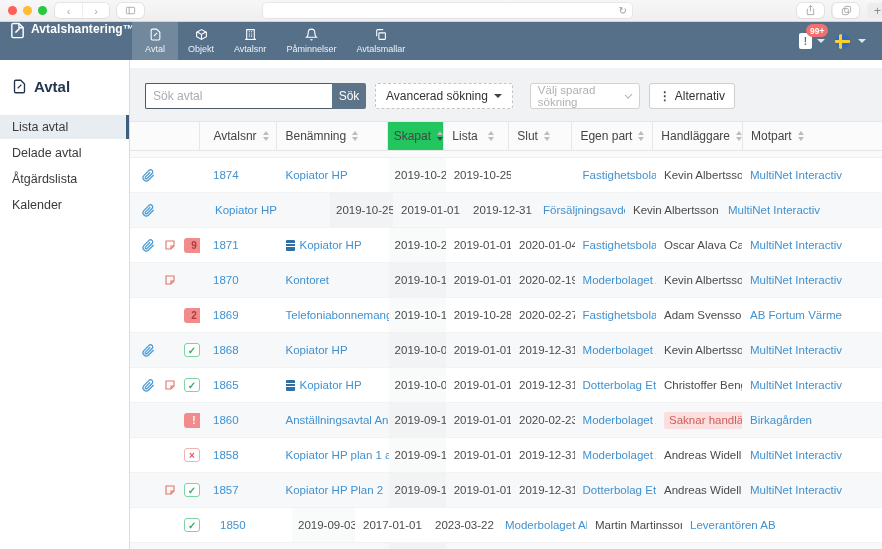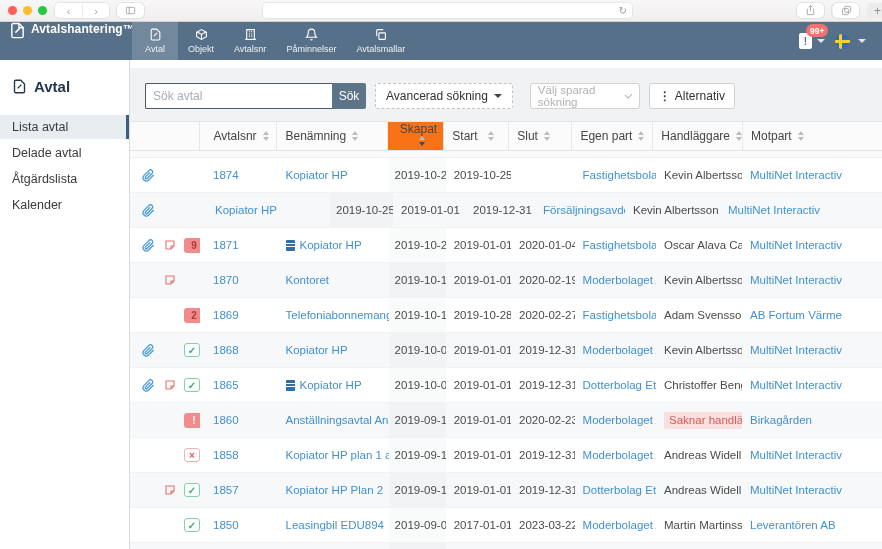--- a/index.html
+++ b/index.html
@@ -112,21 +112,21 @@
   .td { height:100%; display:flex; align-items:center; overflow:hidden; white-space:nowrap; }
   .c-icons { width:77px; padding-left:10px; gap:6px; }
   .c-nr    { width:85px; padding-left:13px; }
   .c-ben   { width:123px; padding-left:8px; }
   .c-skapat{ width:63px;  padding-left:6px; background:rgba(90,100,110,.035); }
   .c-start { width:72px;  padding-left:8px; gap:4px; }
   .c-slut  { width:70px;  padding-left:8px; }
   .c-egen  { width:90px;  padding-left:8px; }
   .c-hand  { width:95px;  padding-left:8px; }
   .c-mot   { width:140px; padding-left:8px; flex:none; }
-  .th.c-skapat { background:#f97316;flex-direction:column; }
+  .th.c-skapat { background:#22c55e; }
 
   .tbl a, .link { color:#4191d0; text-decoration:none; cursor:pointer; }
   .plain { color:#4a4a4a; }
   .slot { width:16px; display:flex; justify-content:center; flex:none; }
   .slot svg { width:13px; height:13px; fill:none; }
   .clip-svg { stroke:#4a9bd6; stroke-width:2.4; }
   .note-svg { stroke:#e4736c; stroke-width:2.2; width:12px !important; height:12px !important; }
   .status { min-width:20px; height:15px; border-radius:3px; font-size:10px; font-weight:bold;
     display:inline-flex; align-items:center; justify-content:center; padding:0 3px; }
   .st-count { background:#f28b8b; color:#b03a3a; }
@@ -293,21 +293,21 @@
             </span>
         </div>
         <div class="th c-skapat sorted">
           <span>Skapat</span>
           <span class="sort">
               <i class="up"></i>
               <i class="down"></i>
             </span>
         </div>
         <div class="th c-start">
-          <span>Start</span>
+          <span>Lista</span>
           <span class="sort">
               <i class="up"></i>
               <i class="down"></i>
             </span>
         </div>
         <div class="th c-slut">
           <span>Slut</span>
           <span class="sort">
               <i class="up"></i>
               <i class="down"></i>
@@ -765,24 +765,20 @@
         <svg class="note-svg" viewBox="0 0 24 24">
                   <path d="M4 4h16v10l-6 6H4z"></path>
                   <path d="M14 20v-6h6"></path>
                 </svg>
       </span>
       <span class="status st-check">✓</span>
     </div>
     <div class="td c-nr">
               <a>1850</a>
             </div>
-    <div class="td c-ben">
-
-      <a>Leasingbil EDU894</a>
-    </div>
     <div class="td c-skapat plain">
               <span>2019-09-03</span>
             </div>
     <div class="td c-start plain">
       <span>2017-01-01</span>
 
     </div>
     <div class="td c-slut plain">
               <span>2023-03-22</span>
             </div>

